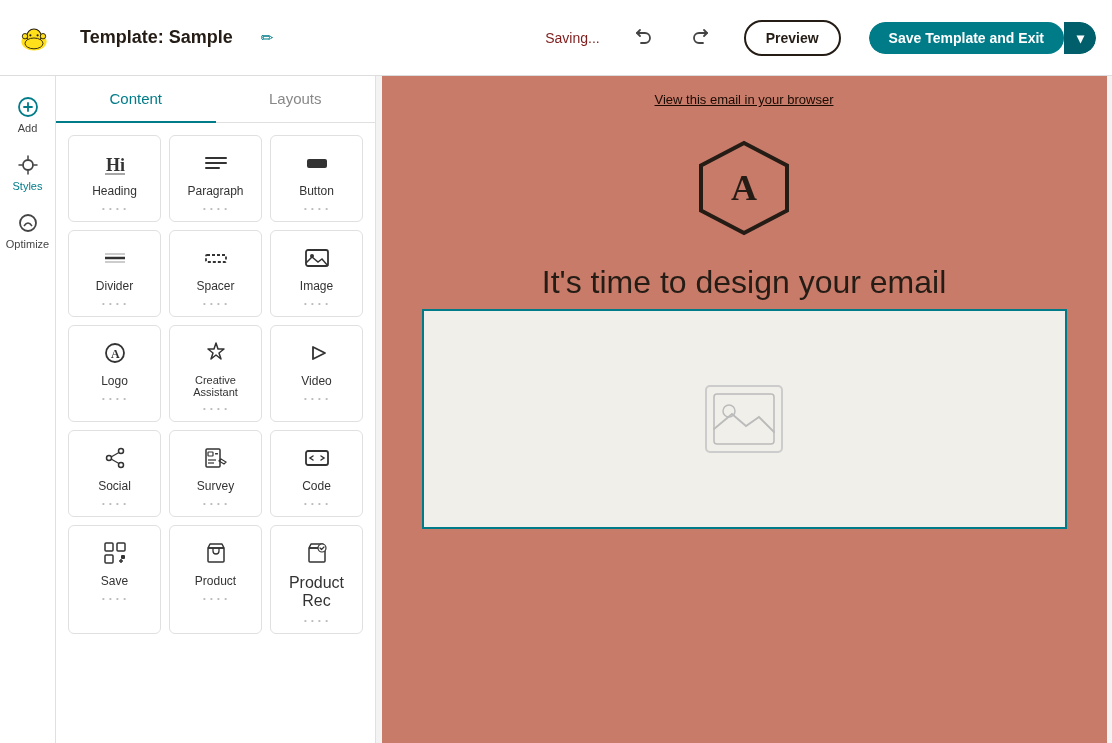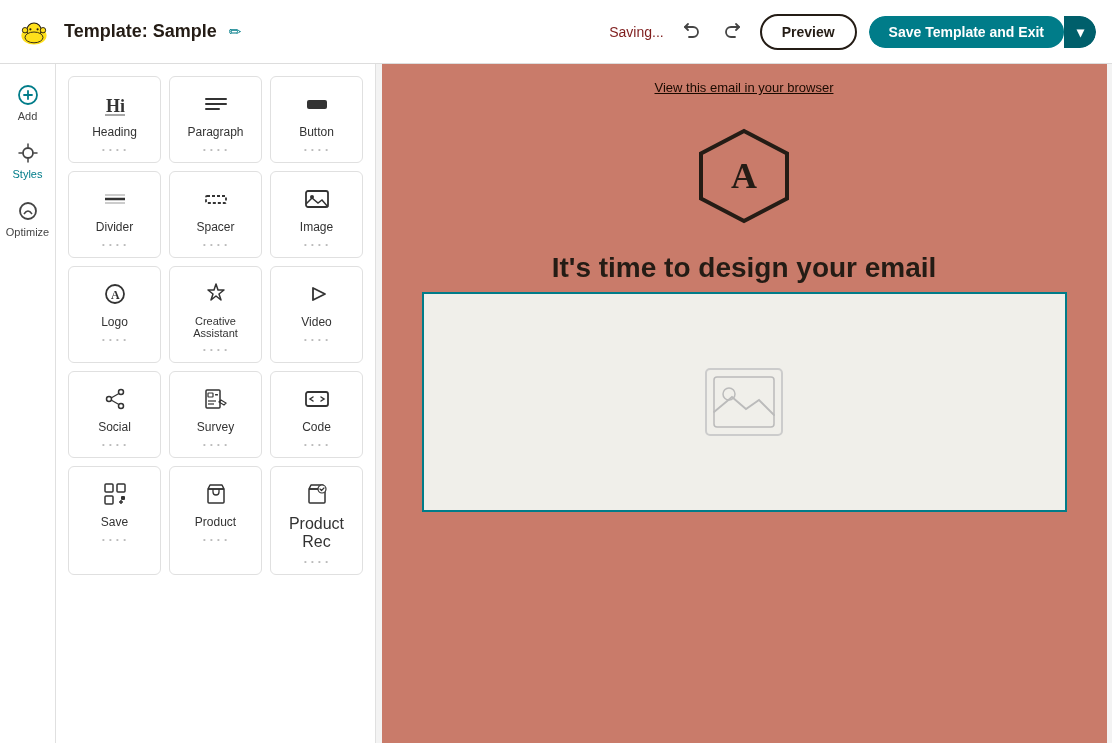--- a/index.html
+++ b/index.html
@@ -1,26 +1,26 @@
 <!DOCTYPE html>
 <html><head>
   <meta charset="utf-8">
   <style>
     * { box-sizing: border-box; margin: 0; padding: 0; }
     body { font-family: -apple-system, BlinkMacSystemFont, 'Segoe UI', Arial, sans-serif; background: #f3f3f3; display: flex; flex-direction: column; height: 743px; overflow: hidden; }
 
     
     .header {
-      height: 64px;
+      height: 76px;
       background: #fff;
       border-bottom: 1px solid #ddd;
       display: flex;
       align-items: center;
       padding: 0 16px;
-      gap: 12px;
+      gap: 28px;
       flex-shrink: 0;
       z-index: 10;
     }
     .header-logo { width: 36px; height: 36px; }
     .header-title { font-size: 18px; font-weight: 600; color: #241c15; }
     .header-edit-icon { color: #007c89; font-size: 16px; cursor: pointer; }
     .header-spacer { flex: 1; }
     .header-saving { color: #7f1d1d; font-size: 14px; }
     .header-undo, .header-redo {
       background: none; border: none; cursor: pointer; font-size: 18px; color: #444; padding: 6px;
@@ -144,21 +144,21 @@
     }
     .hex-logo {
       width: 100px; height: 100px;
     }
 
     .email-heading {
       text-align: center; padding: 16px 40px 8px;
       background: #c97b6a;
     }
     .email-heading h2 {
-      font-size: 28px; font-weight: 700; color: #241c15;
+      font-size: 32px; font-weight: 400; color: #241c15;
     }
   </style>
 </head>
 <body>
 
 <div class="header">
 
   <svg class="header-logo" viewBox="0 0 40 40" fill="none" xmlns="http://www.w3.org/2000/svg">
     <ellipse cx="20" cy="24" rx="14" ry="10" fill="#ffe01b"></ellipse>
     <circle cx="20" cy="18" r="8" fill="#ffe01b"></circle>
@@ -222,20 +222,24 @@
       <svg width="22" height="22" viewBox="0 0 22 22" fill="none">
           <circle cx="11" cy="11" r="8" stroke="#444" stroke-width="1.8"></circle>
           <path d="M7 14 Q11 8 15 14" stroke="#444" stroke-width="1.5" fill="none"></path>
         </svg>
       <span class="sidebar-icon-label">Optimize</span>
     </div>
   </div>
 
   <div class="content-panel">
 
+    <div class="tabs">
+      <div class="tab active">Content</div>
+      <div class="tab">Layouts</div>
+    </div>
 
     <div class="blocks-grid">
 
       <div class="block-item">
         <div class="block-icon">
           <svg width="28" height="28" viewBox="0 0 28 28" fill="none">
               <text x="5" y="22" font-size="18" font-weight="bold" fill="#333" font-family="serif">Hi</text>
               <line x1="4" y1="25" x2="24" y2="25" stroke="#888" stroke-width="1.5"></line>
             </svg>
         </div>

